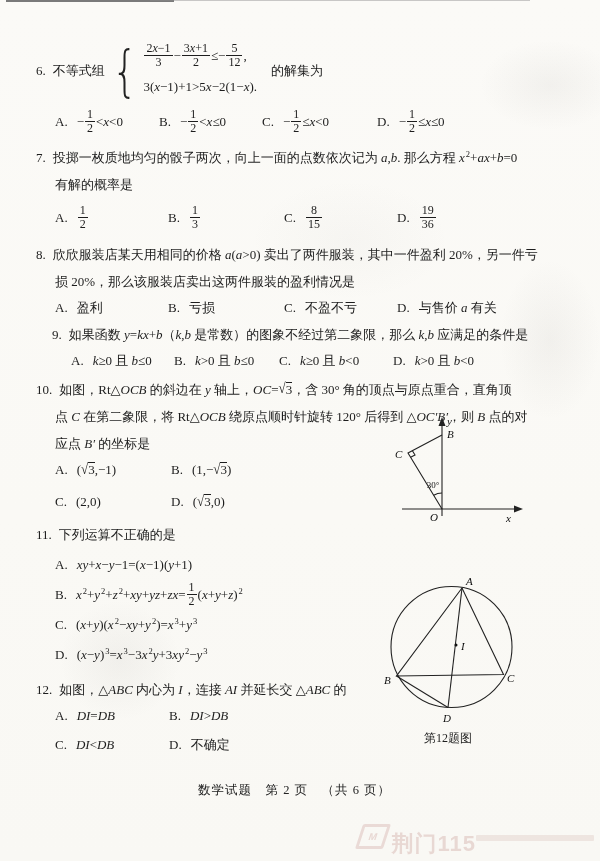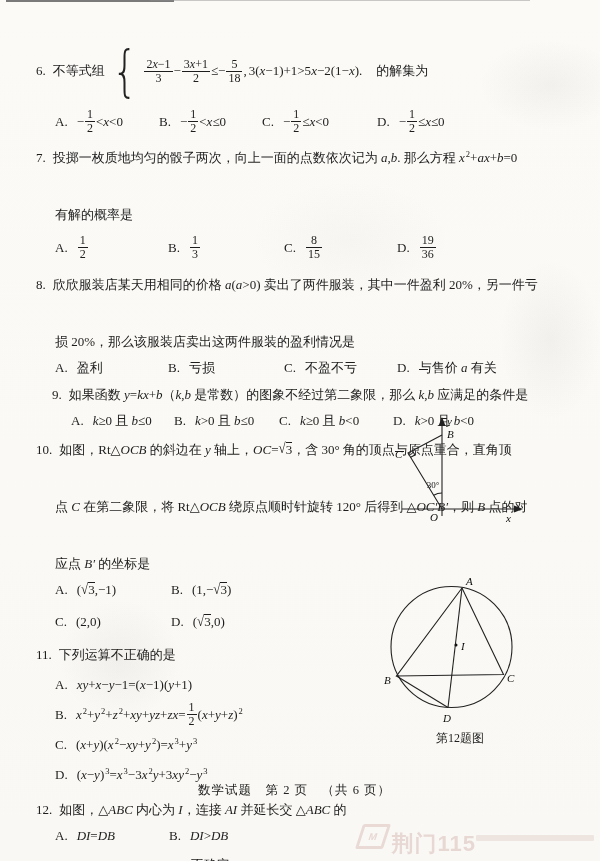--- a/index.html
+++ b/index.html
@@ -8,24 +8,24 @@
         font-family:"Liberation Serif","DejaVu Serif",serif;color:#1d1d1d;}
   .blob{position:absolute;border-radius:50%;
         background:radial-gradient(closest-side, rgba(120,115,110,0.07), rgba(120,115,110,0));}
   .scan-edge{position:absolute;top:0;left:6px;width:168px;height:2px;background:#5a5a5a;opacity:.8;}
   .scan-edge2{position:absolute;top:0;left:150px;width:380px;height:1px;background:#8a8a8a;opacity:.45;}
 
   .content{position:absolute;left:36px;top:40px;width:540px;font-size:13px;}
 
   .q{position:relative;}
   .qline{height:27px;line-height:27px;white-space:nowrap;}
-  .qline.cont{padding-left:19px;margin-top:30px;}
+  .qline.cont{padding-left:19px;}
   .qnum{display:inline-block;margin-right:7px;}
   .case-line{display:flex;align-items:center;height:62px;white-space:nowrap;}
-  .case-rows{display:inline-flex;flex-direction:row;gap:2px;margin:0 6px 0 1px;}
+  .case-rows{display:inline-flex;flex-direction:column;gap:2px;margin:0 6px 0 1px;}
   .case-row{height:29px;display:flex;align-items:center;}
   .brace{font-family:"DejaVu Sans",sans-serif;font-size:56px;font-weight:100;line-height:58px;
          display:inline-block;transform:scaleX(.72);color:#222;margin-left:2px;}
 
   .opts{display:flex;align-items:center;min-height:26px;padding-left:19px;white-space:nowrap;}
   .opts.tall{min-height:35px;}
   .opt{display:inline-flex;align-items:center;}
   .olabel{margin-right:9px;}
 
   i{font-style:italic;}
@@ -90,21 +90,21 @@
           <span class="brace">{</span>
           <span class="case-rows">
             <span class="case-row"><span class="frac">
                 <span class="num">2<i>x</i>−1</span>
                 <span class="den">3</span>
               </span>−<span class="frac">
                 <span class="num">3<i>x</i>+1</span>
                 <span class="den">2</span>
               </span>≤−<span class="frac">
                 <span class="num">5</span>
-                <span class="den">18</span>
+                <span class="den">12</span>
               </span>,</span>
             <span class="case-row">3(<i>x</i>−1)+1&gt;5<i>x</i>−2(1−<i>x</i>).</span>
           </span>
           <span style="margin-left:8px;">的解集为</span>
         </div>
         <div class="opts tall">
           <span class="opt" style="width: 104px;">
             <span class="olabel">A.</span>
             <span>−<span class="frac"><span class="num">1</span><span class="den">2</span></span>&lt;<i>x</i>&lt;0</span>
           </span>
@@ -289,21 +289,21 @@
       <line x1="79" y1="14" x2="65" y2="133.5"></line>
       <line x1="13.5" y1="102" x2="65" y2="133.5"></line>
       <circle class="dot" cx="73" cy="71" r="1.5"></circle>
       <text x="83" y="11">A</text>
       <text x="1" y="110">B</text>
       <text x="124" y="108">C</text>
       <text x="60" y="148">D</text>
       <text x="78" y="76">I</text>
     </svg>
   </div>
-  <div class="fig-caption" style="left:390px;top:730px;width:140px;">第12题图</div>
+  <div class="fig-caption" style="left:378px;top:730px;width:140px;">第12题图</div>
 
   <div class="footer">数学试题　第 2 页　（共 6 页）</div>
 
   <div class="watermark">
     <div class="wm-logo">M</div>
     <div class="wm-col">
       <div class="wm-main">荆门115</div>
       <div class="wm-sub"></div>
     </div>
   </div>

